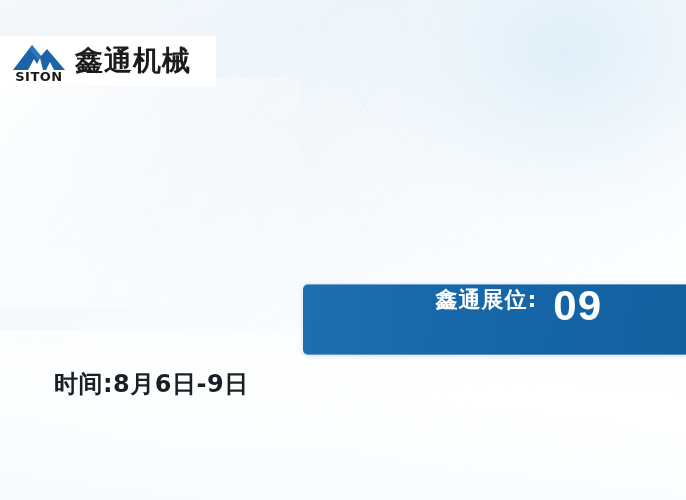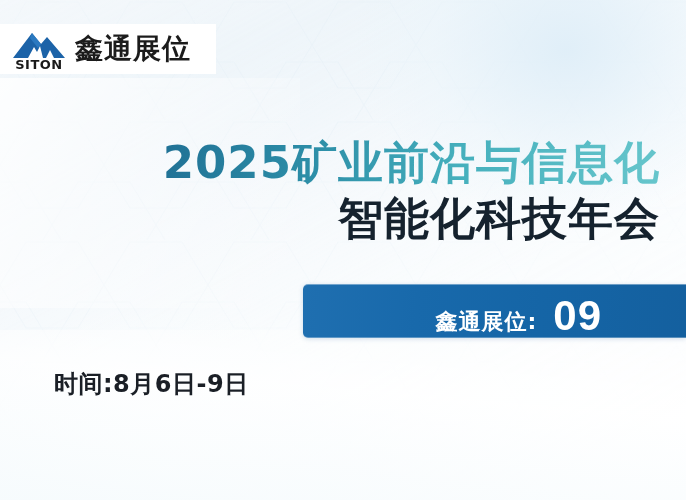--- a/index.html
+++ b/index.html
@@ -66,21 +66,21 @@
     top: 78px;
     width: 300px;
     height: 230px;
     background: linear-gradient(120deg, rgba(255,255,255,0.85) 0%, rgba(255,255,255,0.2) 70%, rgba(255,255,255,0) 100%);
   }
 
   
   .logo-box {
     position: absolute;
     left: 0;
-    top: 24px;
+    top: 36px;
     width: 216px;
     height: 50px;
     background: #ffffff;
     display: flex;
     align-items: center;
     padding-left: 10px;
     box-sizing: border-box;
   }
   .logo-mark {
     width: 58px;
@@ -133,27 +133,27 @@
     white-space: nowrap;
     color: #15222e;
   }
 
   
   .booth-banner {
     position: absolute;
     left: 303px;
     top: 284px;
     width: 383px;
-    height: 54px;
+    height: 71px;
     background: linear-gradient(95deg, #1f6fb0 0%, #1869ab 30%, #1565a6 62%, #14609f 100%);
     border-top: 1px solid rgba(255,255,255,0.38);
     border-bottom: 1px solid rgba(255,255,255,0.30);
     box-sizing: border-box;
     display: flex;
-    align-items: flex-end;
+    align-items: flex-start;
     justify-content: flex-end;
     padding-right: 84px;
     border-top-left-radius: 5px;
     border-bottom-left-radius: 5px;
     box-shadow: 0 1px 5px rgba(20,80,140,0.18);
   }
   .booth-label {
     font-family: "DejaVu Sans", "Liberation Sans", sans-serif;
     font-size: 22px;
     font-weight: 700;
@@ -229,27 +229,23 @@
       <svg width="58" height="44" viewBox="0 0 58 44">
         <g>
           <path d="M3 31 L22 6 L31 17 L37 10 L55 31 Z" fill="#1c63a8"></path>
           <path d="M18 31 L24 20 L27 25 L30 19 L33 31 Z" fill="#ffffff"></path>
           <path d="M36 31 L40 23 L44 31 Z" fill="#ffffff"></path>
           <path d="M22 6 L31 17 L28 21 L20 11 Z" fill="#2e7cc4" opacity="0.85"></path>
         </g>
         <text x="29" y="42" text-anchor="middle" font-family="DejaVu Sans, Liberation Sans, sans-serif" font-size="13" font-weight="700" letter-spacing="0.5" fill="#1a1a1a">SITON</text>
       </svg>
     </div>
-    <div class="logo-cn">鑫通展位</div>
-  </div>
-
-  <div class="headline">
-    <div class="title-line1">2025矿业前沿与信息化</div>
-    <div class="title-line2">智能化科技年会</div>
-  </div>
+    <div class="logo-cn">鑫通机械</div>
+  </div>
+
 
   <div class="booth-banner">
     <span class="booth-label">鑫通展位:</span>
     <span class="booth-number">09</span>
   </div>
 
   <div class="footer-info">
     <div class="footer-item">时间:8月6日-9日</div>
   </div>
 

